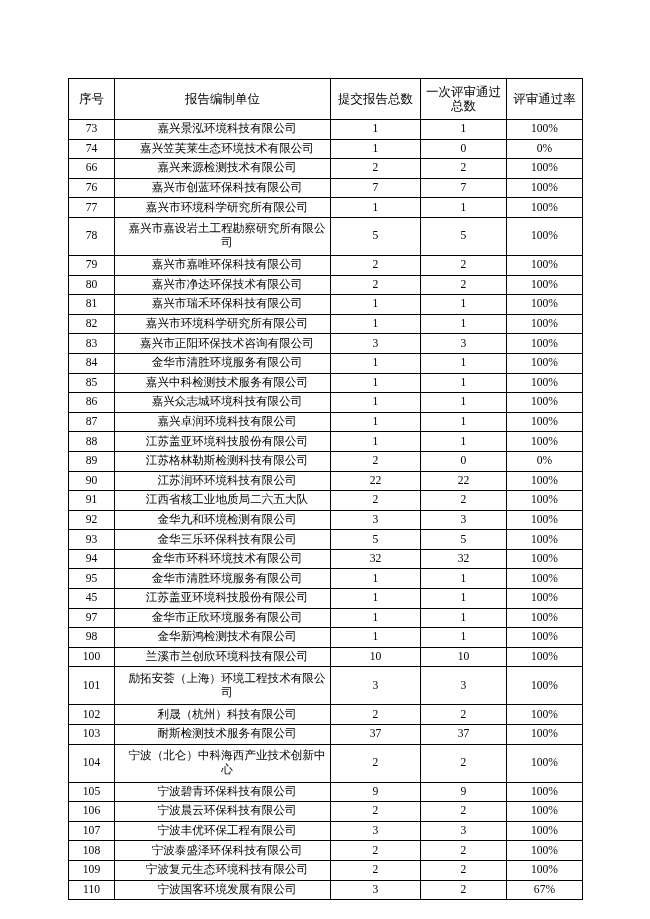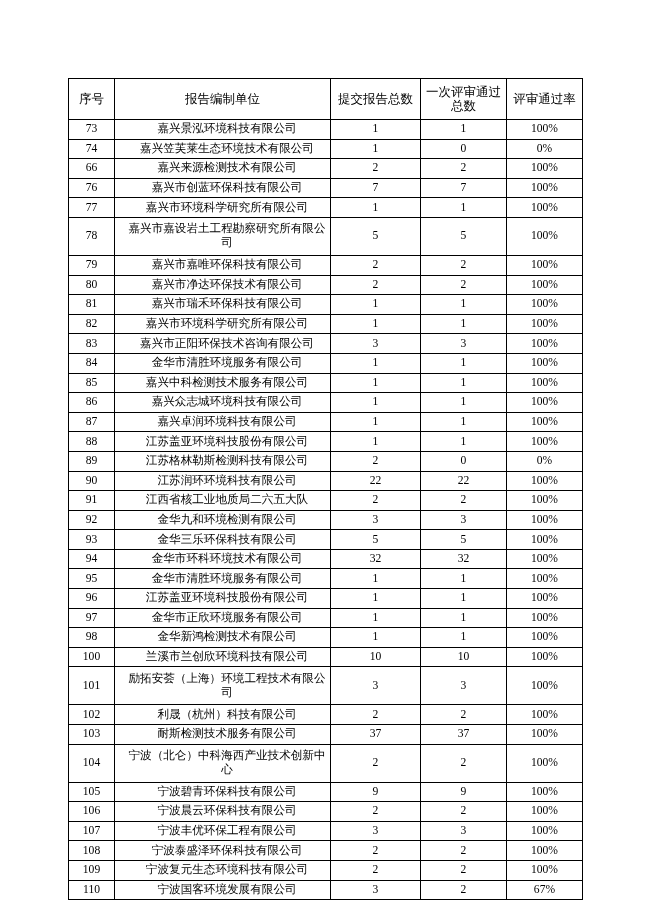--- a/index.html
+++ b/index.html
@@ -253,21 +253,21 @@
             <td class="rate">100%</td>
           </tr>
           <tr>
             <td class="seq">95</td>
             <td class="unit">金华市清胜环境服务有限公司</td>
             <td class="num">1</td>
             <td class="num">1</td>
             <td class="rate">100%</td>
           </tr>
           <tr>
-            <td class="seq">96</td>
+            <td class="seq">45</td>
             <td class="unit">江苏盖亚环境科技股份有限公司</td>
             <td class="num">1</td>
             <td class="num">1</td>
             <td class="rate">100%</td>
           </tr>
           <tr>
             <td class="seq">97</td>
             <td class="unit">金华市正欣环境服务有限公司</td>
             <td class="num">1</td>
             <td class="num">1</td>

